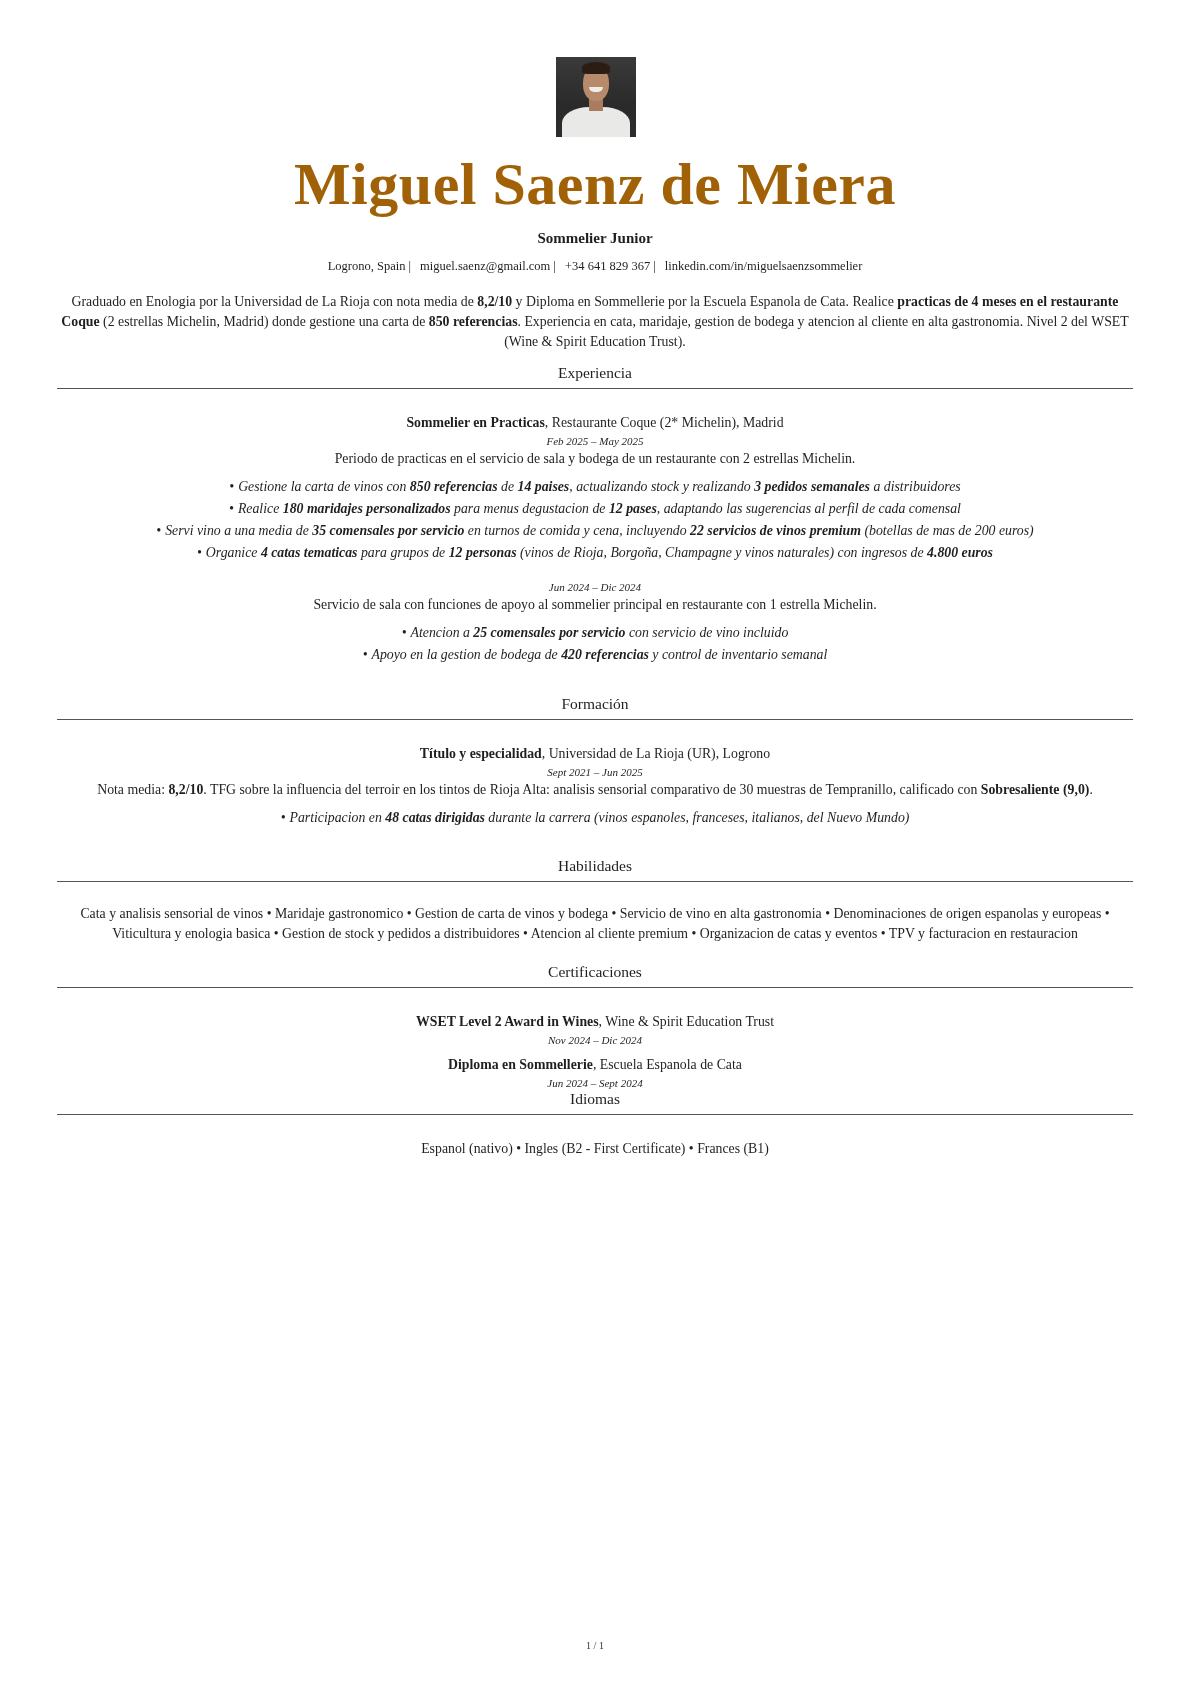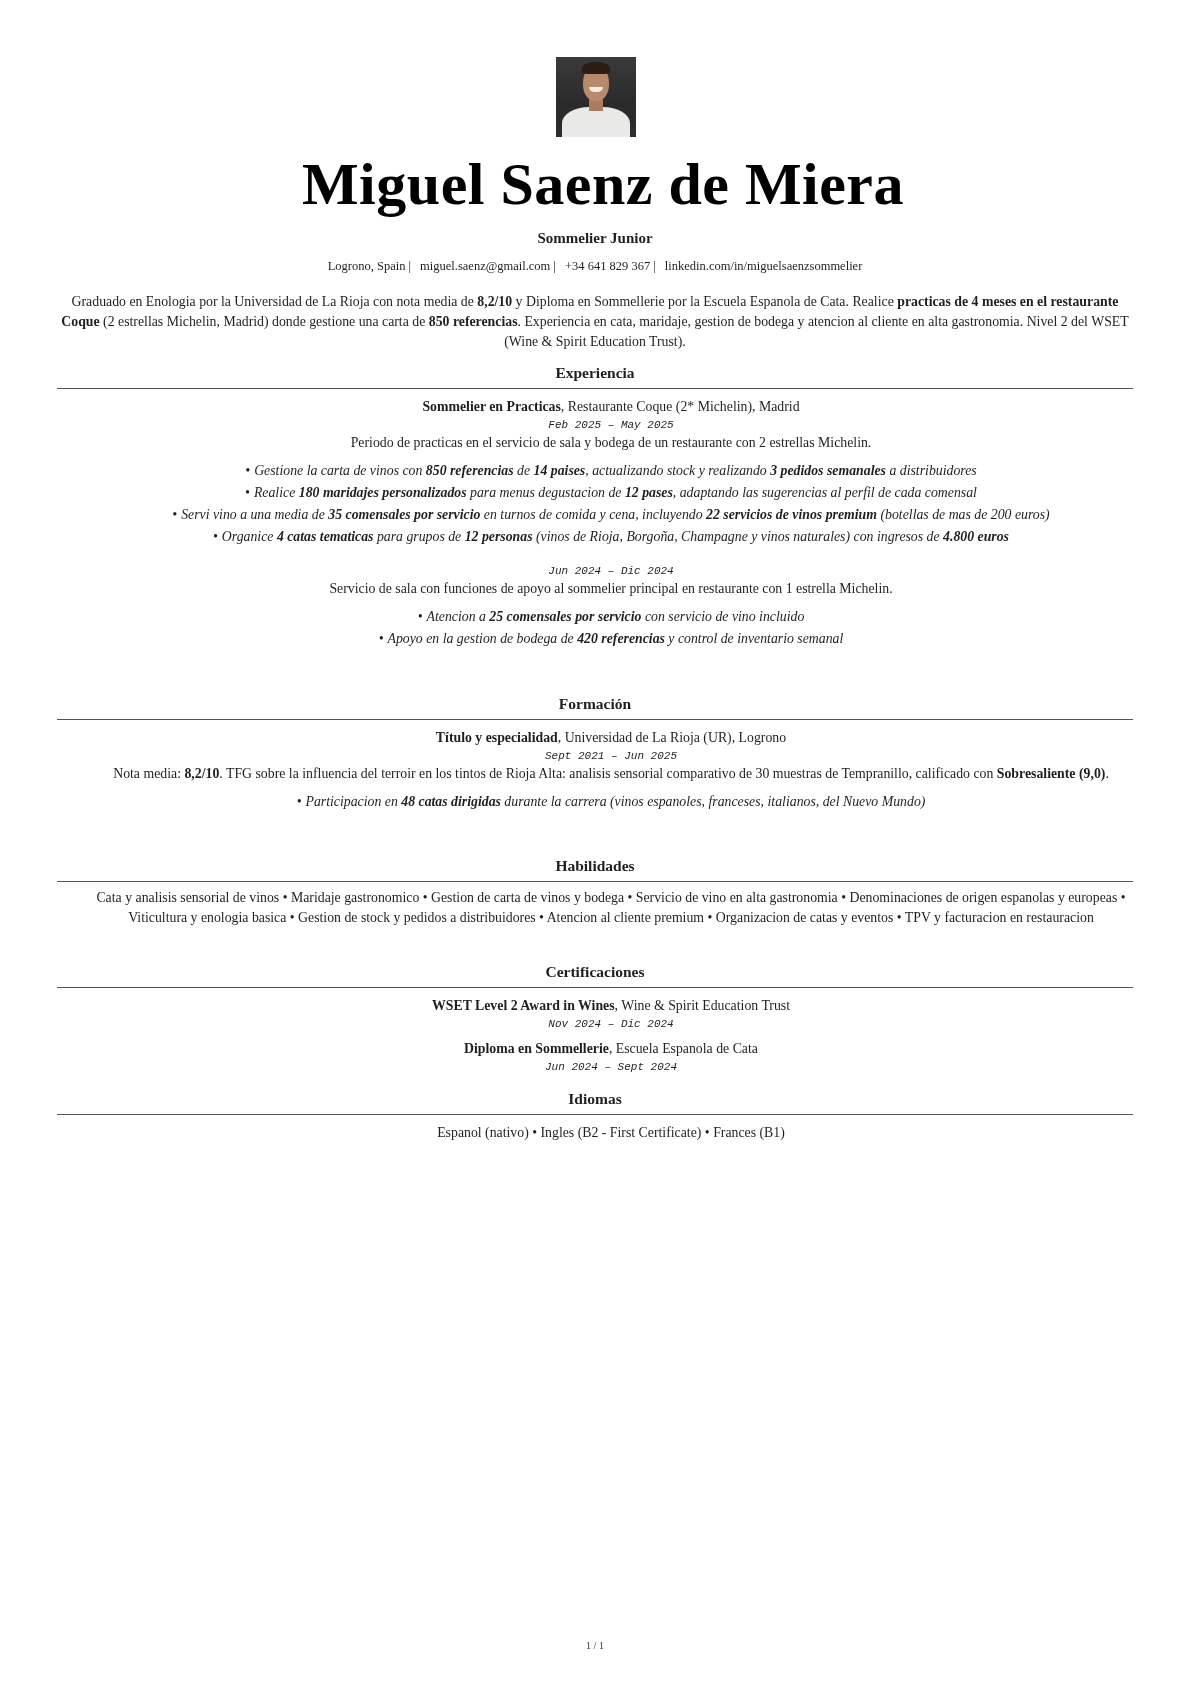--- a/index.html
+++ b/index.html
@@ -27,45 +27,45 @@
       border-radius: 0 0 8px 8px; background: #f1ece6;
     }
     .photo .body {
       position: absolute; left: 6px; top: 50px; width: 68px; height: 40px;
       border-radius: 40% 40% 0 0; background: #e9e9e7;
     }
     .photo .neck {
       position: absolute; left: 33px; top: 40px; width: 14px; height: 14px; background: #a97c60;
     }
     .name {
-      position: absolute; left: 8px; top: 148px; width: 1076px;
+      position: absolute; left: 0; top: 148px; width: 1076px;
       font-size: 60px; font-weight: bold; line-height: 72px; letter-spacing: 0.5px;
-      color: #000000;
+      color: #a16207;
     }
     .job {
       position: absolute; left: 0; top: 228px; width: 1076px;
       font-size: 15px; font-weight: bold; line-height: 20px;
     }
     .contact {
       position: absolute; left: 0; top: 257px; width: 1076px;
       font-size: 12.5px; line-height: 18px;
     }
     .contact .sep { margin: 0 6px 0 3px; }
     .summary {
       position: absolute; left: 0; top: 286px; width: 1076px;
       font-size: 13.8px; line-height: 20px; margin-top: 6px;
     }
     .section-title {
       position: absolute; left: 0; width: 1076px;
-      font-size: 15.5px; font-weight: bold; line-height: 20px;
+      font-size: 15.5px; font-weight: normal; line-height: 20px;
     }
     .rule { position: absolute; left: 0; width: 1076px; height: 0; border-top: 1.3px solid #555; }
-    .block { position: absolute; left: 16px; width: 1076px; font-size: 13.8px; line-height: 20px; }
+    .block { position: absolute; left: 0; width: 1076px; font-size: 13.8px; line-height: 20px; margin-top: 16px; }
     .entry-head { line-height: 20px; }
-    .entry-date { font-style: italic; font-size: 11px; line-height: 16px; font-family: Liberation Mono, monospace; }
+    .entry-date { font-style: italic; font-size: 11px; line-height: 16px; }
     .entry-desc { line-height: 20px; }
     ul.bullets { list-style: none; margin: 7px 0 0 0; padding: 0; font-style: italic; }
     ul.bullets li { line-height: 22px; }
     ul.bullets li::before { content: "\2022"; margin-right: 4px; }
     b { font-weight: bold; }
     .footer {
       position: absolute; left: 0; top: 1640px; width: 1076px; font-size: 10px; color: #333;
     }
   </style>
 </head>

